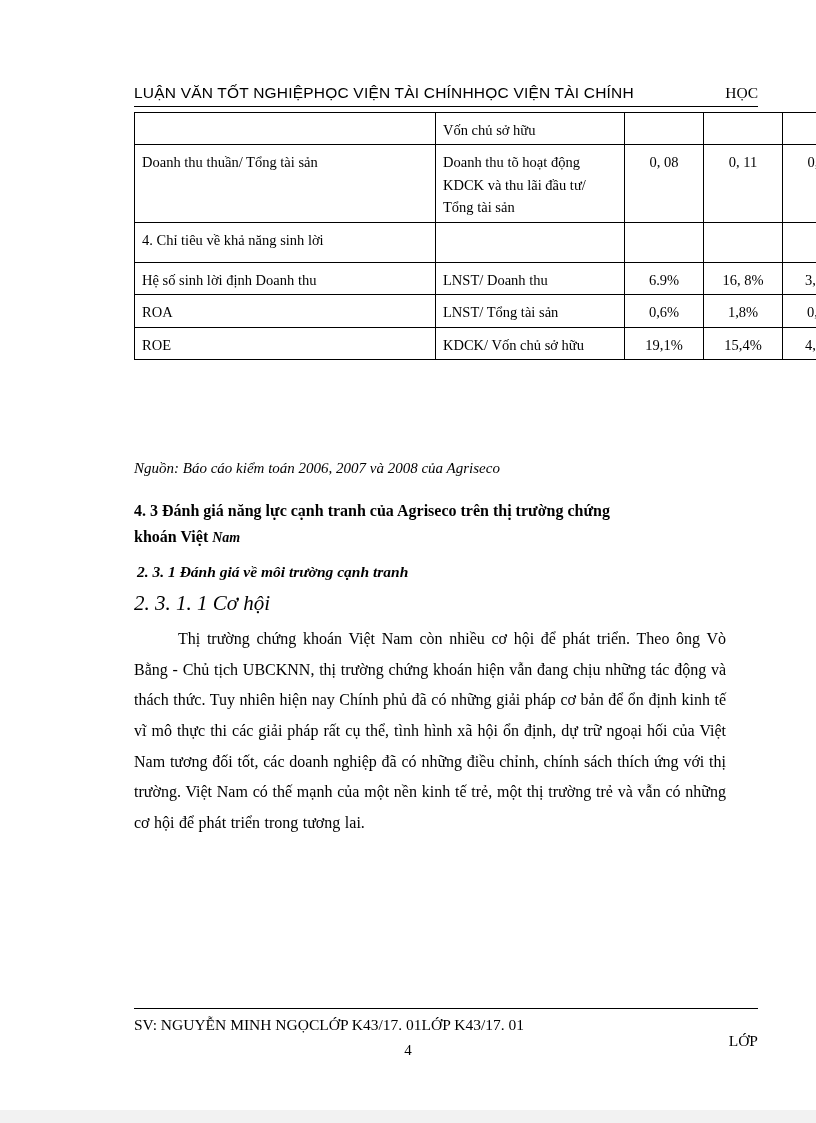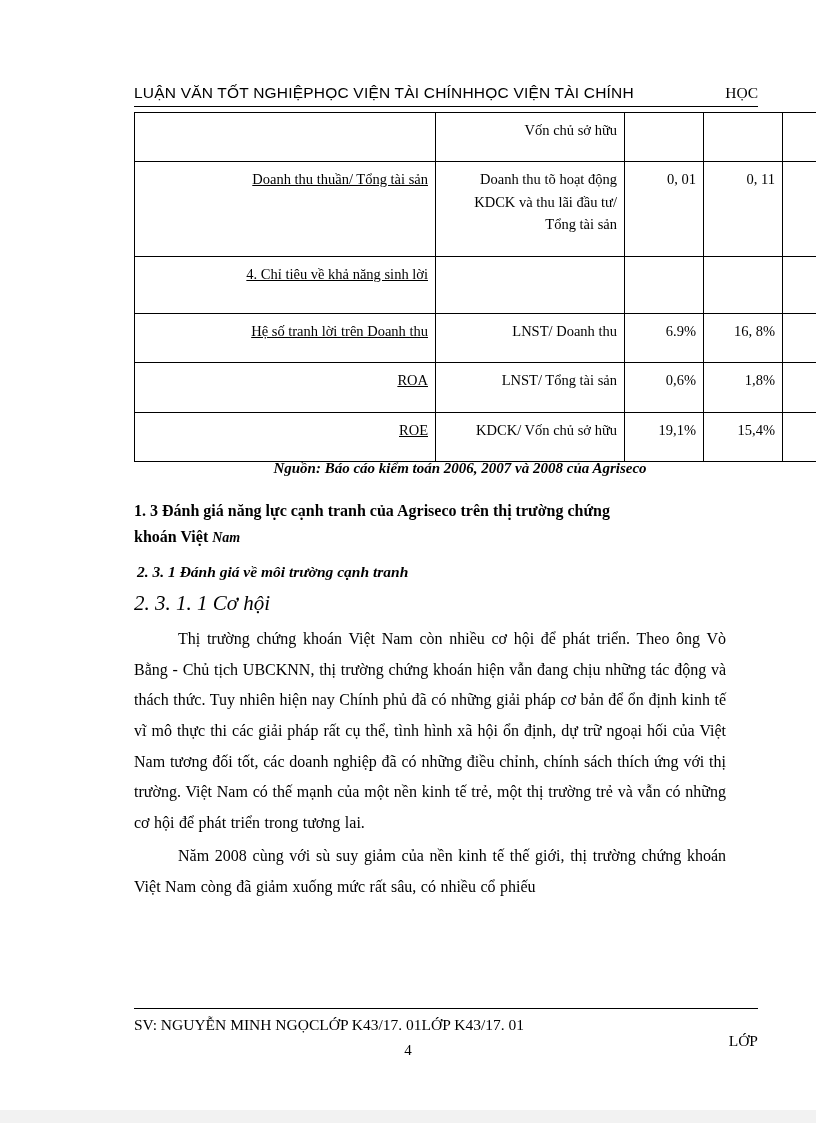--- a/index.html
+++ b/index.html
@@ -70,43 +70,41 @@
   }
   table.fin {
     border-collapse: collapse;
     width: 652px;
     table-layout: fixed;
     font-family: "Liberation Serif", serif;
     font-size: 14.5px;
   }
   table.fin td {
     border: 1.3px solid #000;
-    padding: 6px 7px 20px 7px;
+    padding: 6px 7px 3px 7px;
     vertical-align: top;
     line-height: 1.55;
-    text-align: right;
-  }
-  td.c1 { width: 286px; text-decoration: underline; }
+  }
+  td.c1 { width: 286px; }
   td.c2 { width: 174px; }
   td.c3, td.c4, td.c5 { width: 64px; text-align: center; }
   .cellnum { text-align: center; white-space: nowrap; }
   .blank { height: 30px; }
   .tall-label { line-height: 1.75; }
 
   
   .source {
     position: absolute;
     top: 460px;
     left: 134px;
     width: 652px;
-    text-align: center;
+    text-align: left;
     font-style: italic;
     font-size: 15px;
     font-family: "Liberation Serif", serif;
-    font-weight: bold;
   }
 
   
   .body {
     position: absolute;
     top: 498px;
     left: 134px;
     width: 608px;
   }
   .h2 {
@@ -206,33 +204,33 @@
         <tr>
           <td class="c1"></td>
           <td class="c2">Vốn chủ sở hữu</td>
           <td class="c3 cellnum"></td>
           <td class="c4 cellnum"></td>
           <td class="c5 cellnum"></td>
         </tr>
         <tr>
           <td class="c1">Doanh thu thuần/ Tổng tài sản</td>
           <td class="c2 tall-label">Doanh thu tõ hoạt động KDCK và thu lãi đầu tư/ Tổng tài sản</td>
-          <td class="c3 cellnum">0, 01</td>
+          <td class="c3 cellnum">0, 08</td>
           <td class="c4 cellnum">0, 11</td>
           <td class="c5 cellnum">0, 13</td>
         </tr>
         <tr>
           <td class="c1">4. Chỉ tiêu về khả năng sinh lời</td>
           <td class="c2 blank"></td>
           <td class="c3 cellnum"></td>
           <td class="c4 cellnum"></td>
           <td class="c5 cellnum"></td>
         </tr>
         <tr>
-          <td class="c1">Hệ số tranh lời trên Doanh thu</td>
+          <td class="c1">Hệ số sinh lời định Doanh thu</td>
           <td class="c2">LNST/ Doanh thu</td>
           <td class="c3 cellnum">6.9%</td>
           <td class="c4 cellnum">16, 8%</td>
           <td class="c5 cellnum">3, 6%</td>
         </tr>
         <tr>
           <td class="c1">ROA</td>
           <td class="c2">LNST/ Tổng tài sản</td>
           <td class="c3 cellnum">0,6%</td>
           <td class="c4 cellnum">1,8%</td>
@@ -246,27 +244,26 @@
           <td class="c5 cellnum">4, 0%</td>
         </tr>
       </tbody>
     </table>
   </div>
 
   <div class="source">Nguồn: Báo cáo kiểm toán 2006, 2007 và 2008 của Agriseco</div>
 
   <div class="body">
     <div class="h2">
-      <span>1. 3 Đánh giá năng lực cạnh tranh của Agriseco trên thị trường chứng</span><br>
+      <span>4. 3 Đánh giá năng lực cạnh tranh của Agriseco trên thị trường chứng</span><br>
       <span>khoán Việt </span><span class="small">Nam</span>
     </div>
     <div class="h3">2. 3. 1 Đánh giá về môi trường cạnh tranh</div>
     <div class="h4">2. 3. 1. 1 Cơ hội</div>
     <p class="para">Thị trường chứng khoán Việt Nam còn nhiều cơ hội để phát triển. Theo ông Vò Bằng - Chủ tịch UBCKNN, thị trường chứng khoán hiện vẫn đang chịu những tác động và thách thức. Tuy nhiên hiện nay Chính phủ đã có những giải pháp cơ bản để ổn định kinh tế vĩ mô thực thi các giải pháp rất cụ thể, tình hình xã hội ổn định, dự trữ ngoại hối của Việt Nam tương đối tốt, các doanh nghiệp đã có những điều chỉnh, chính sách thích ứng với thị trường. Việt Nam có thế mạnh của một nền kinh tế trẻ, một thị trường trẻ và vẫn có những cơ hội để phát triển trong tương lai.</p>
-    <p class="para">Năm 2008 cùng với sù suy giảm của nền kinh tế thế giới, thị trường chứng khoán Việt Nam còng đã giảm xuống mức rất sâu, có nhiều cổ phiếu</p>
   </div>
 
   <div class="footer-rule"></div>
   <div class="footer">
     <span class="footer-left">SV: NGUYỄN MINH NGỌCLỚP K43/17. 01LỚP K43/17. 01</span>
     <span class="footer-right">LỚP</span>
   </div>
   <div class="page-num">4</div>
   <div class="bottom-band"></div>
 

